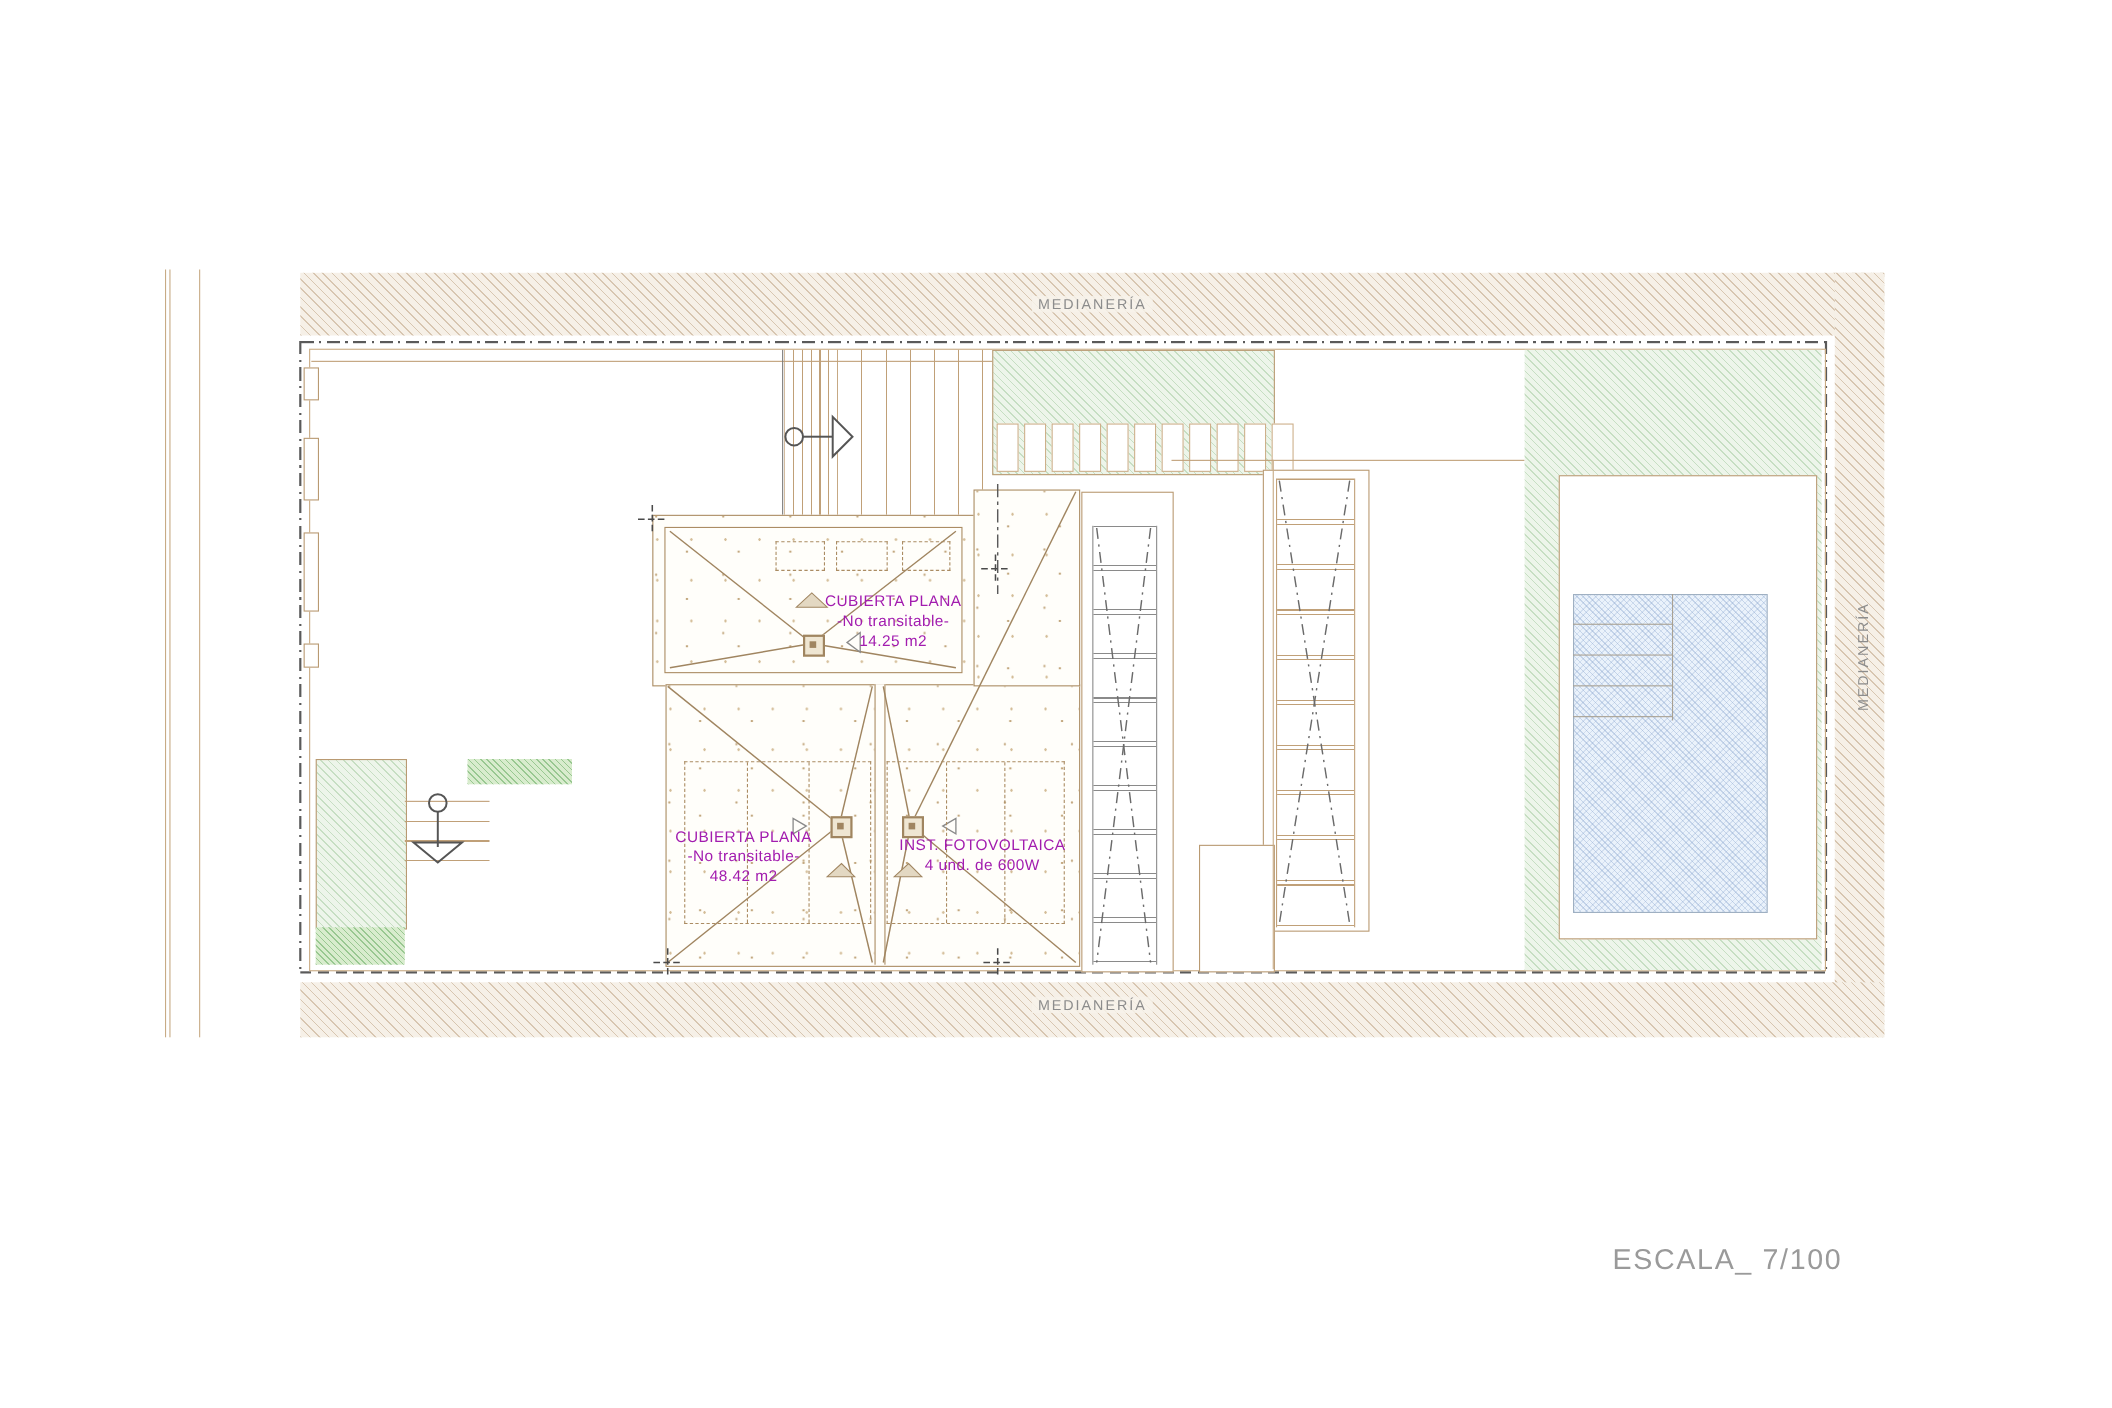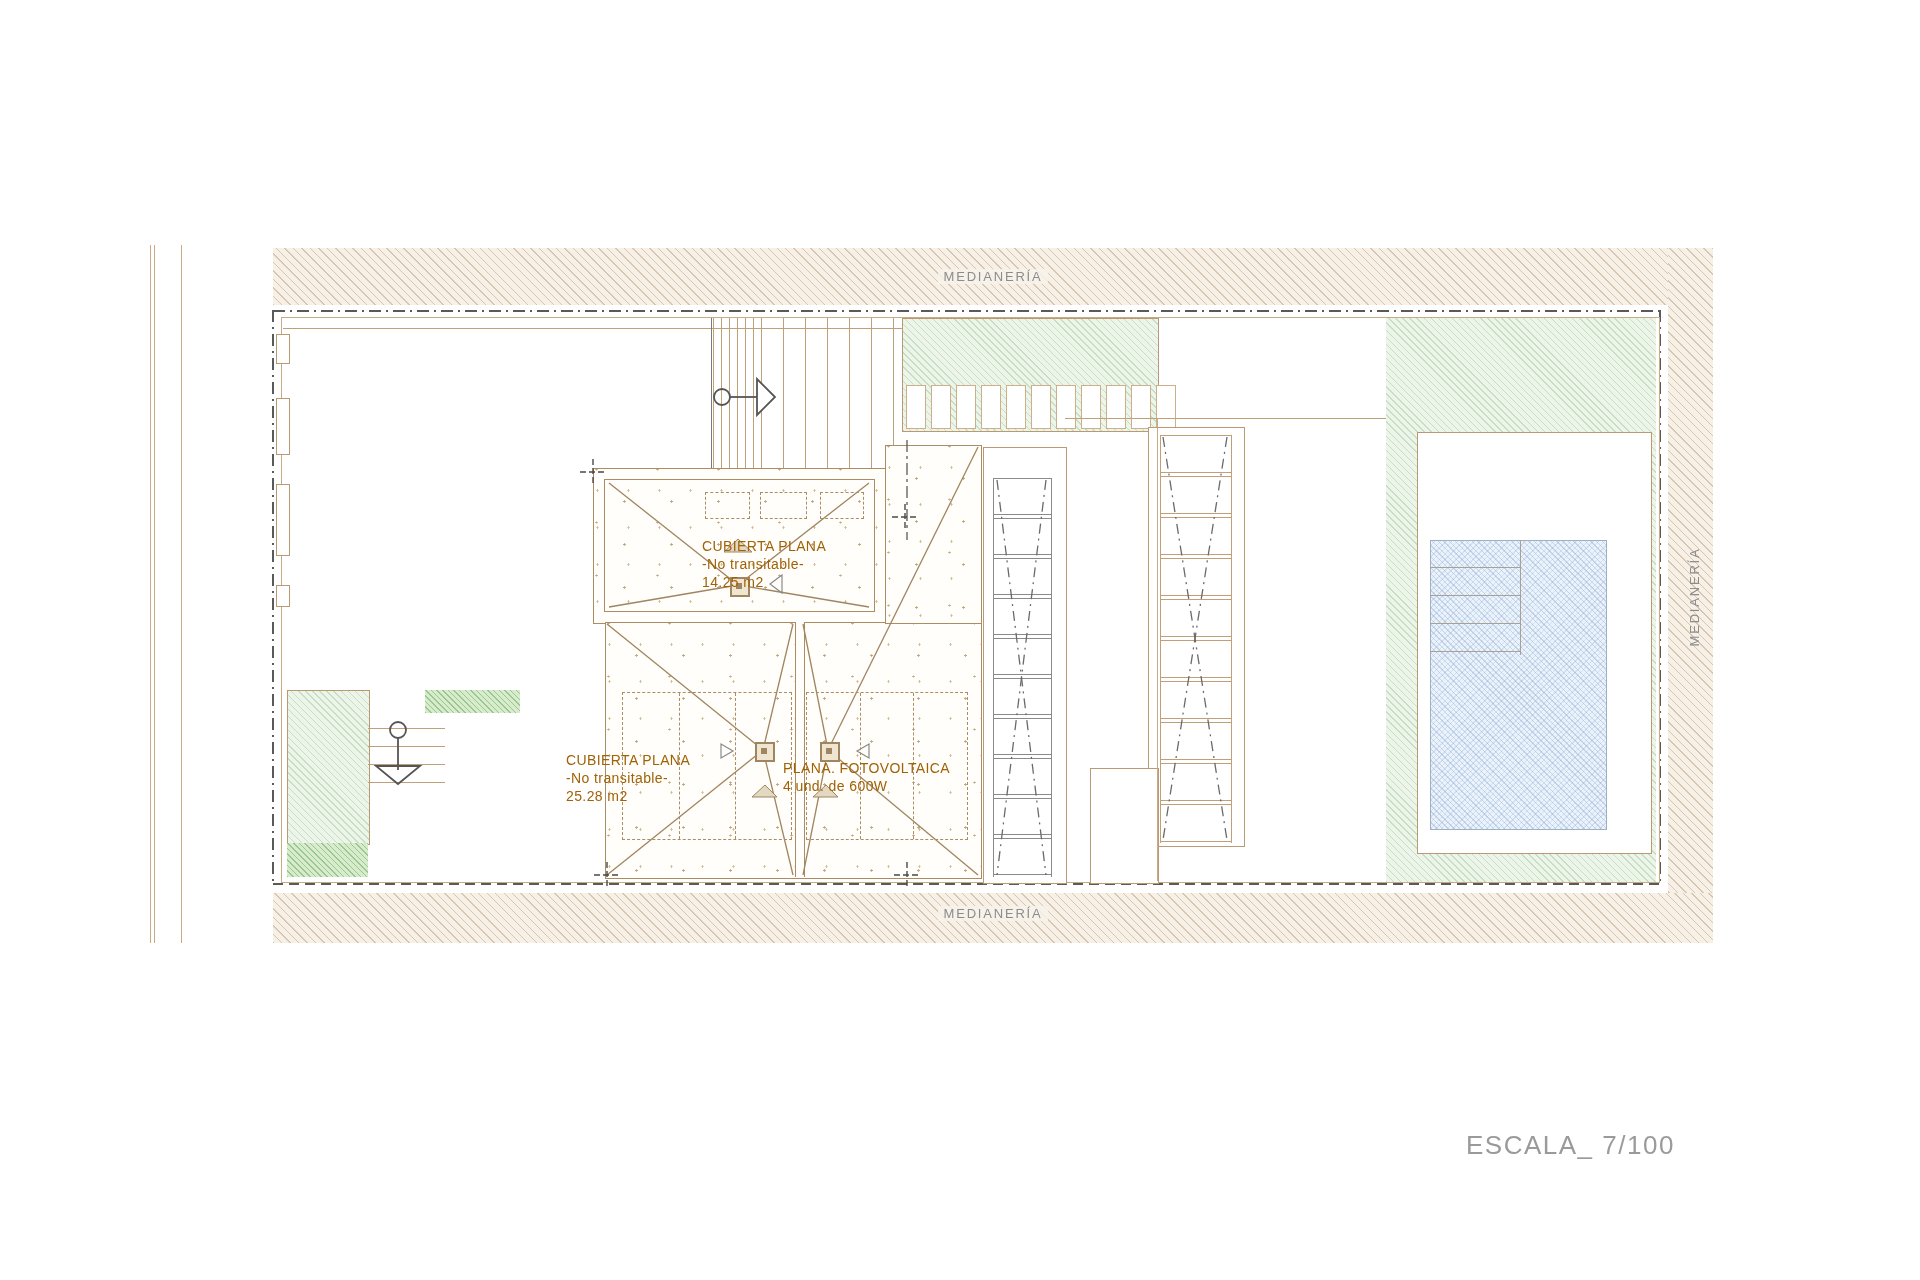--- a/index.html
+++ b/index.html
@@ -37,21 +37,21 @@
     background-image:repeating-linear-gradient(to bottom,#c0a078 0 1px,transparent 1px 37px,#c0a078 37px 38px,transparent 38px 41px);}
   .stair-sm{border-top:1px solid #c0a078;
     background-image:repeating-linear-gradient(to bottom,transparent 0 17px,#c0a078 17px 18px);}
   .dashrect{border:1px dashed #ab8c63;}
   .dashvline{position:absolute;top:0;bottom:0;width:0;border-left:1px dashed #ab8c63;}
   .drain{position:absolute;width:16px;height:16px;border:2px solid #a08560;background:#efe6d2;}
   .drain::after{content:"";position:absolute;left:4px;top:4px;width:6px;height:6px;background:#a08560;}
   
   .mz{font-size:13px;letter-spacing:1.8px;color:#8c8c8c;background:rgba(247,242,234,.85);padding:0 6px;}
   .band-label{display:flex;align-items:center;justify-content:center;}
-  .rooftext{position:absolute;text-align:left;font-size:14px;line-height:1.28;color:#a16207;letter-spacing:.4px;z-index:7;}
+  .rooftext{position:absolute;text-align:center;font-size:14px;line-height:1.28;color:#a21caf;letter-spacing:.4px;z-index:7;}
   .rooftext span{display:block;}
   .scaletext{position:absolute;font-size:26px;color:#9a9a9a;letter-spacing:1.5px;}
   .slat-row{position:absolute;display:flex;gap:5px;}
   .slat-row i{display:block;width:18px;height:42px;background:#ffffff;border:1px solid #cdb08a;}
   .pool-steps i{display:block;height:27px;border-bottom:1px solid #a9a193;}
   svg.linework{position:absolute;left:0;top:0;z-index:5;pointer-events:none;}
   .detail{z-index:6;}
 </style>
 </head>
 <body>
@@ -205,21 +205,21 @@
   <div class="abs stair-sm" style="left:368px;top:728px;width:77px;height:56px;"></div>
 
   <div class="rooftext" style="left:702px;top:538px;width:220px;">
     <span>CUBIERTA PLANA</span>
     <span>-No transitable-</span>
     <span>14.25 m2</span>
   </div>
   <div class="rooftext" style="left:566px;top:752px;width:220px;">
     <span>CUBIERTA PLANA</span>
     <span>-No transitable-</span>
-    <span>25.28 m2</span>
+    <span>48.42 m2</span>
   </div>
   <div class="rooftext" style="left:783px;top:760px;width:220px;">
-    <span>PLANA. FOTOVOLTAICA</span>
+    <span>INST. FOTOVOLTAICA</span>
     <span>4 und.  de 600W</span>
   </div>
   <div class="scaletext" style="left:1466px;top:1130px;">ESCALA_ 7/100</div>
 
 </div>
 
 </body></html>

